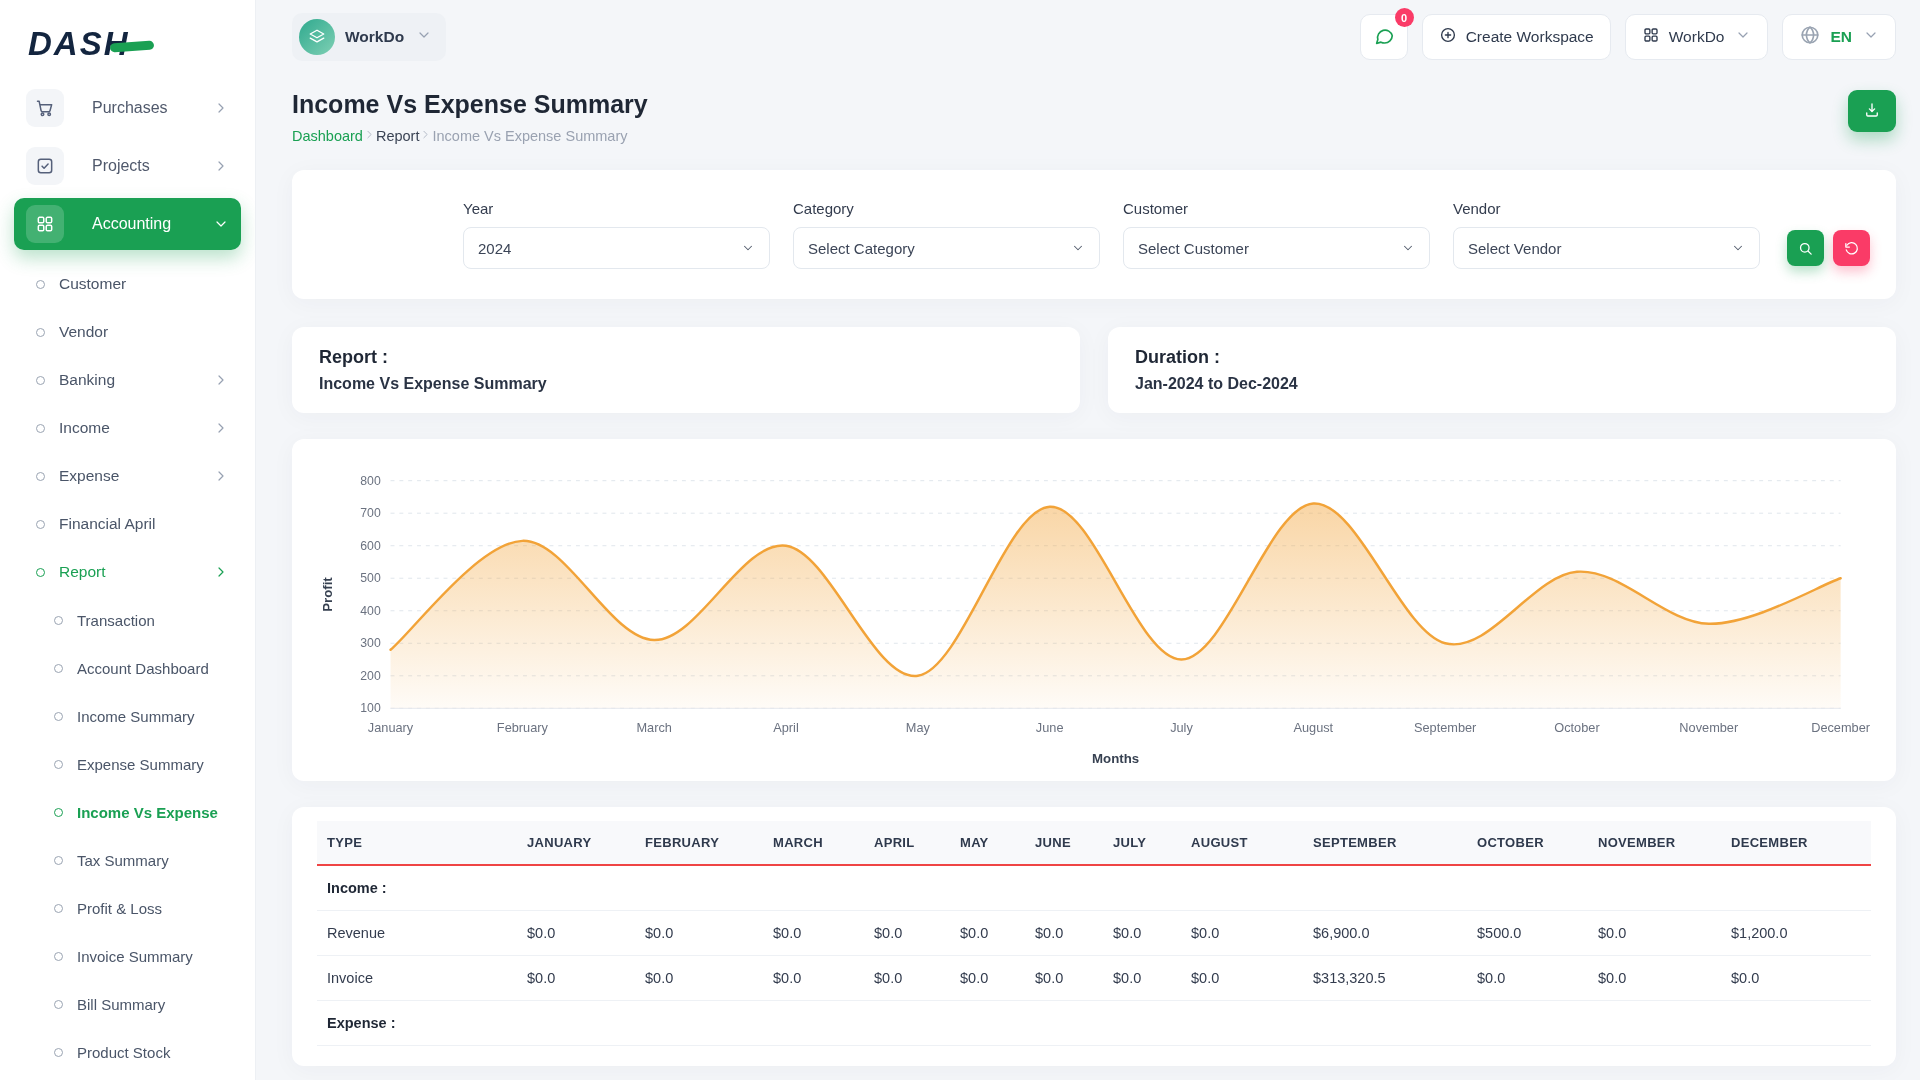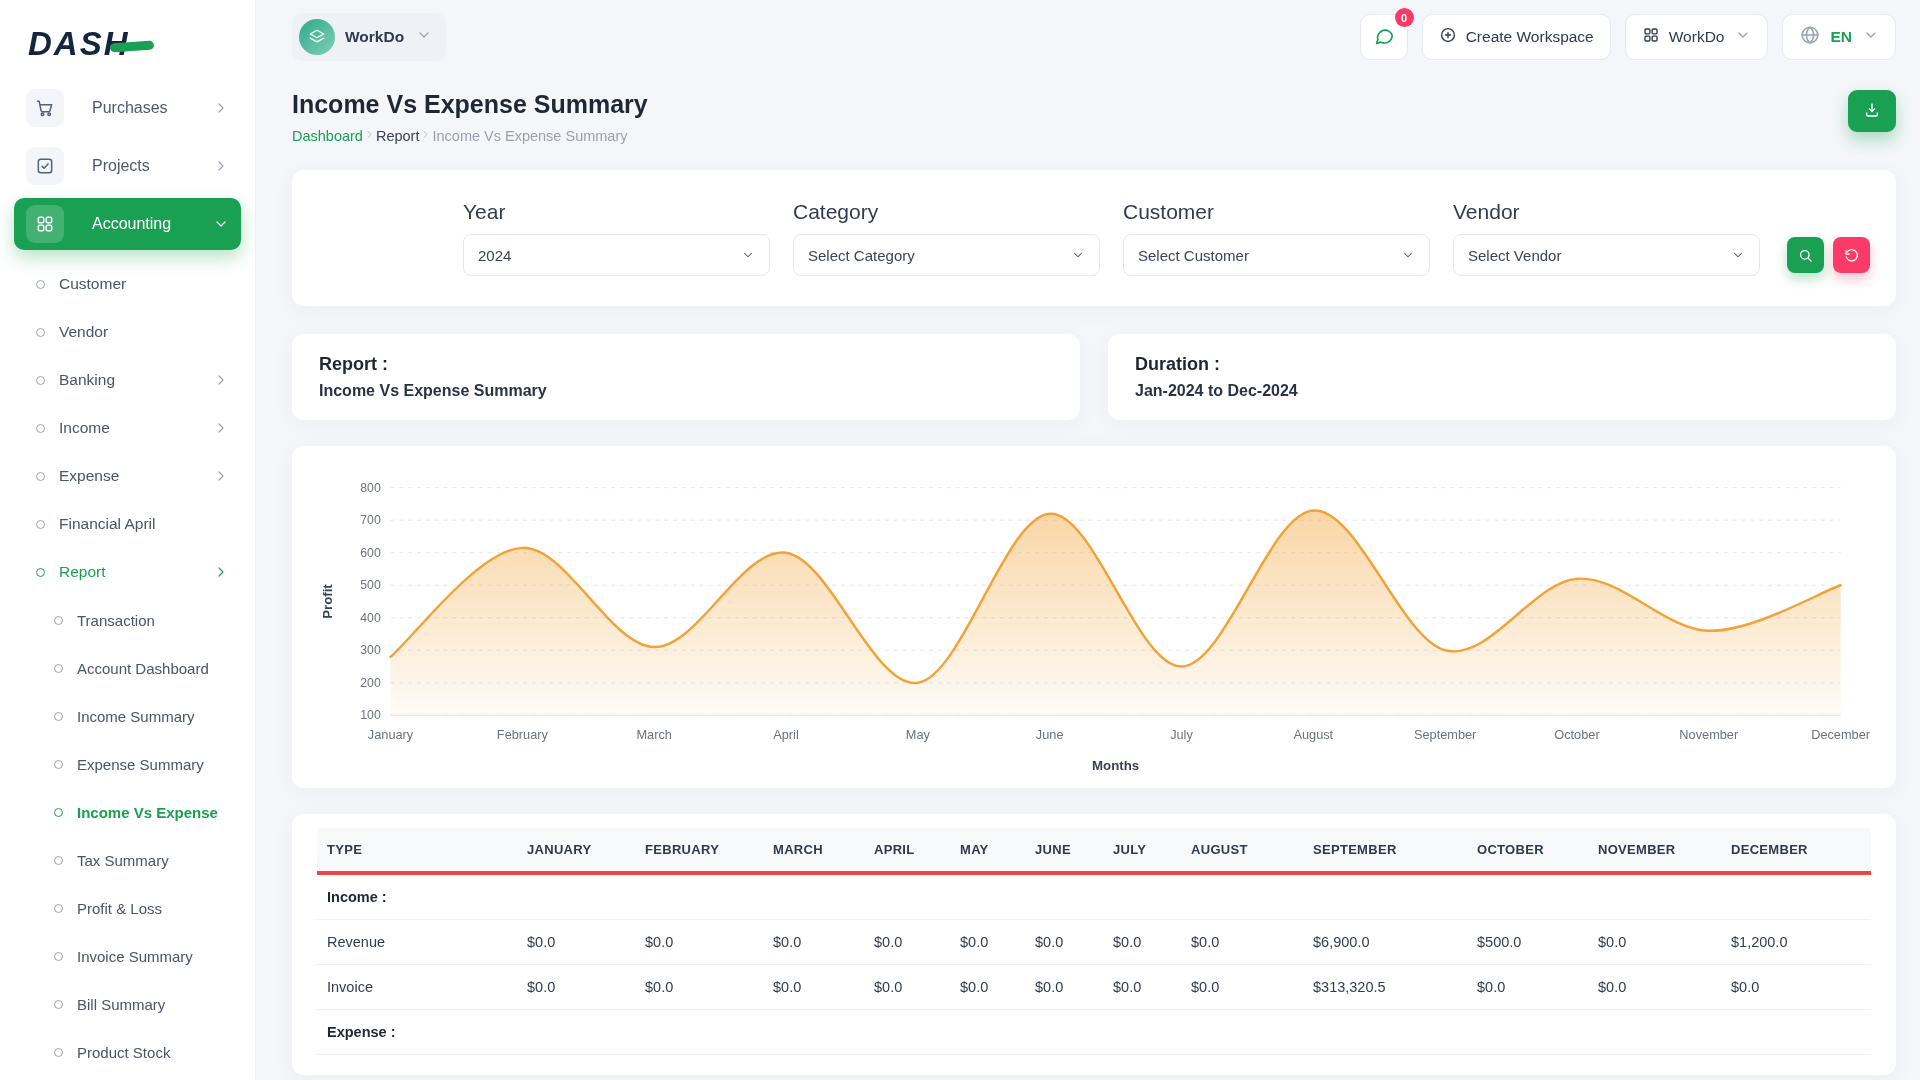--- a/index.html
+++ b/index.html
@@ -53,21 +53,21 @@
   .crumb-link{color:#1aa053;cursor:pointer;text-decoration:none}
   .crumb-mid{color:#3a4354;cursor:pointer}
   .crumb-cur{color:#9aa2b1}
   .crumb-sep{color:#b3bac6}
   .download-btn{margin-left:auto;width:48px;height:42px;background:#1aa053;border:none;border-radius:9px;color:#fff;display:flex;align-items:center;justify-content:center;cursor:pointer;box-shadow:0 8px 16px rgba(26,160,83,.32)}
 
   .card{background:#fff;border-radius:12px;box-shadow:0 4px 24px rgba(46,58,81,.04)}
 
   .filter-card{margin-top:26px;padding:30px 26px;display:flex;gap:23px;justify-content:flex-end;align-items:flex-end}
   .f-field{display:flex;flex-direction:column}
-  .f-label{font-size:21px;color:#333c4e;font-weight:500;margin-bottom:10px}
+  .f-label{font-size:15px;color:#333c4e;font-weight:500;margin-bottom:10px}
   .f-select{width:307px;height:42px;border:1px solid #e3e8ee;border-radius:8px;display:flex;align-items:center;justify-content:space-between;padding:0 14px;font-size:15px;color:#3c4557;background:#fff;cursor:pointer}
   .f-select .chev{margin-left:8px;color:#555e6e;width:14px;height:14px}
   .f-actions{display:flex;gap:9px;align-items:flex-end;margin-left:4px}
   .btn-sq{width:37px;height:36px;border:none;border-radius:8px;display:flex;align-items:center;justify-content:center;color:#fff;cursor:pointer;margin-bottom:3px}
   .btn-sq .icon{width:17px;height:17px}
   .btn-sq.search{background:#1aa053;box-shadow:0 6px 12px rgba(26,160,83,.3)}
   .btn-sq.reset{background:#fa3b67;box-shadow:0 6px 12px rgba(250,59,103,.3)}
 
   .summary-row{display:flex;gap:28px;margin-top:28px}
   .summary-card{flex:1;padding:20px 27px}
@@ -77,21 +77,21 @@
   .chart-card{margin-top:26px;padding:26px 22px 12px}
   .chart-card svg{width:100%;display:block}
   .grid-line{stroke:#dfe5ec;stroke-width:1;stroke-dasharray:4 5}
   .axis-line{stroke:#e5e9ef;stroke-width:1}
   .ytick{font-size:12.5px;fill:#6b7280}
   .xtick{font-size:13px;fill:#6b7280}
   .axis-label{font-size:13.5px;font-weight:700;fill:#374151}
 
   .table-card{margin-top:26px;padding:14px 25px 20px}
   table{width:100%;border-collapse:collapse;font-size:14.5px}
-  thead th{background:#f8f9fb;text-transform:uppercase;font-size:13px;letter-spacing:.3px;color:#2f3a4d;font-weight:700;text-align:left;padding:14px 10px;border-bottom:4px solid #ef4444;white-space:nowrap}
+  thead th{background:#f8f9fb;text-transform:uppercase;font-size:13px;letter-spacing:.3px;color:#2f3a4d;font-weight:700;text-align:left;padding:14px 10px;border-bottom:2px solid #ef4444;white-space:nowrap}
   tbody td{padding:14px 10px;border-bottom:1px solid #eef1f5;color:#333c4e}
   tr.section-row td{font-weight:600;color:#1f2735}
 </style>
 </head>
 <body>
 
 <aside class="sidebar">
   <div class="logo">
     <span class="logo-text">DASH</span>
     <span class="logo-swoosh"></span>

